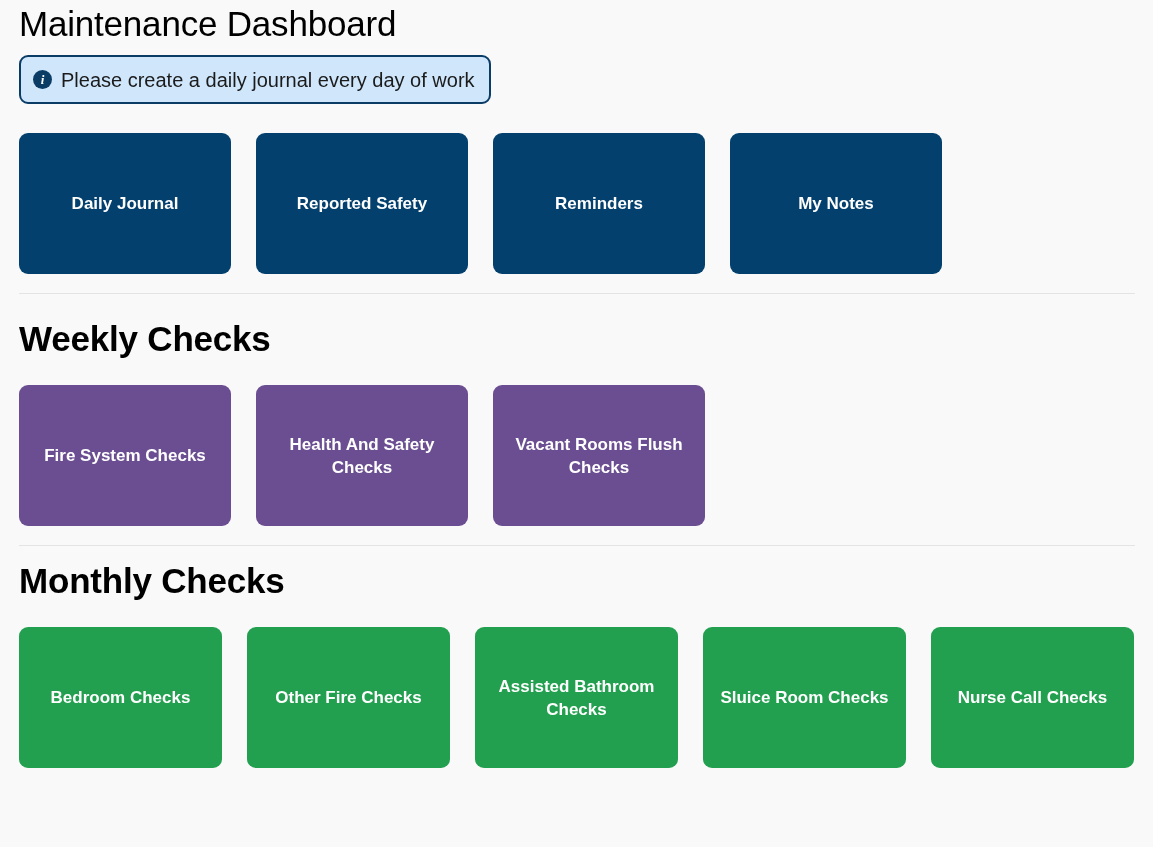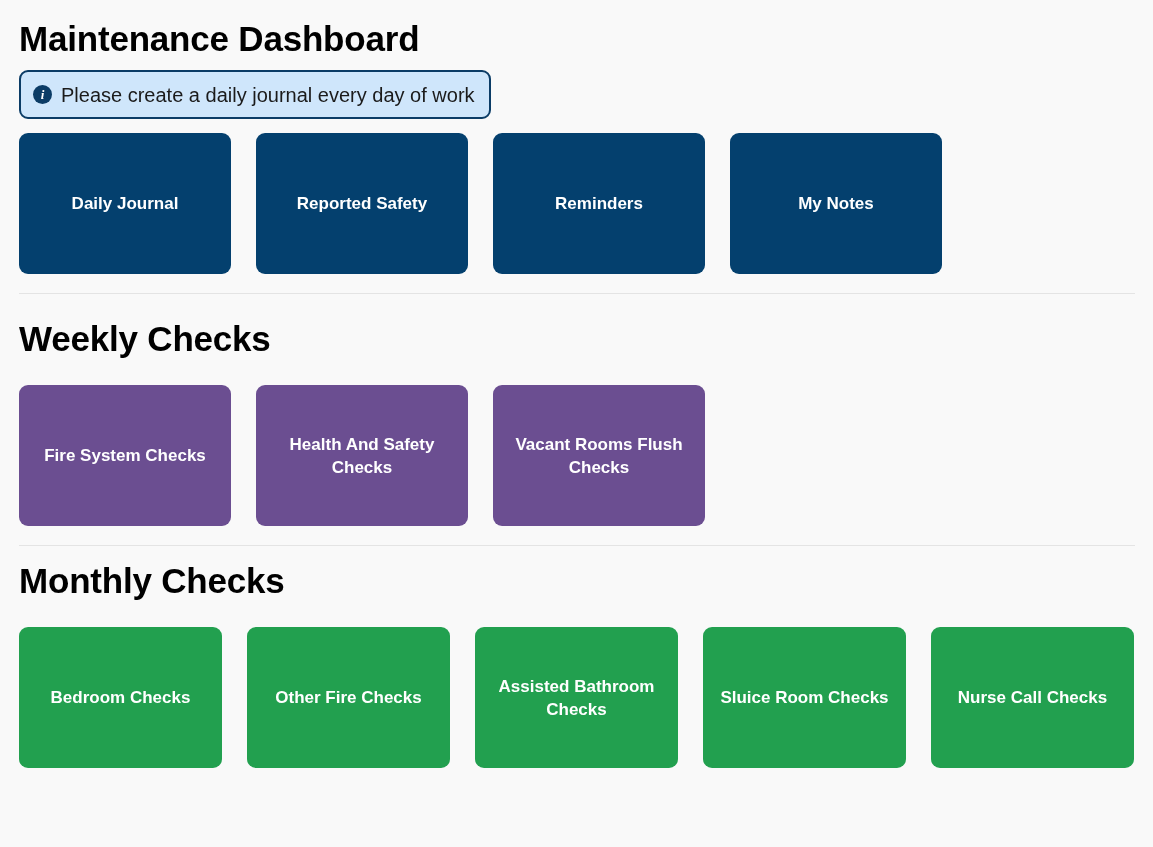--- a/index.html
+++ b/index.html
@@ -16,25 +16,25 @@
     width: 1153px;
     height: 847px;
     padding: 0 19px;
     background: #f9f9f9;
     position: relative;
   }
 
   
   .page-title {
     font-size: 35px;
-    font-weight: 700;
+    font-weight: 400;
     color: #000000;
     letter-spacing: -0.2px;
     line-height: 44px;
-    padding-top: 17px;
+    padding-top: 2px;
     margin-left: 0px;
   }
 
   
   .alert {
     display: inline-flex;
     align-items: center;
     gap: 9px;
     background: #cfe6fb;
     border: 2px solid #0b3c66;
@@ -87,21 +87,21 @@
     border: none;
     cursor: pointer;
     font-family: "Liberation Sans", sans-serif;
   }
   .tile span { display: block; }
 
   .tile.navy   { background: #04406e; }
   .tile.purple { background: #6b4e91; }
   .tile.green  { background: #22a04f; }
 
-  .row-navy   { margin-top: 14px; }
+  .row-navy   { margin-top: 29px; }
 
   
   .divider {
     height: 1px;
     background: #e4e4e4;
     width: 1116px;
     margin: 19px 0 0 0;
   }
 
   

